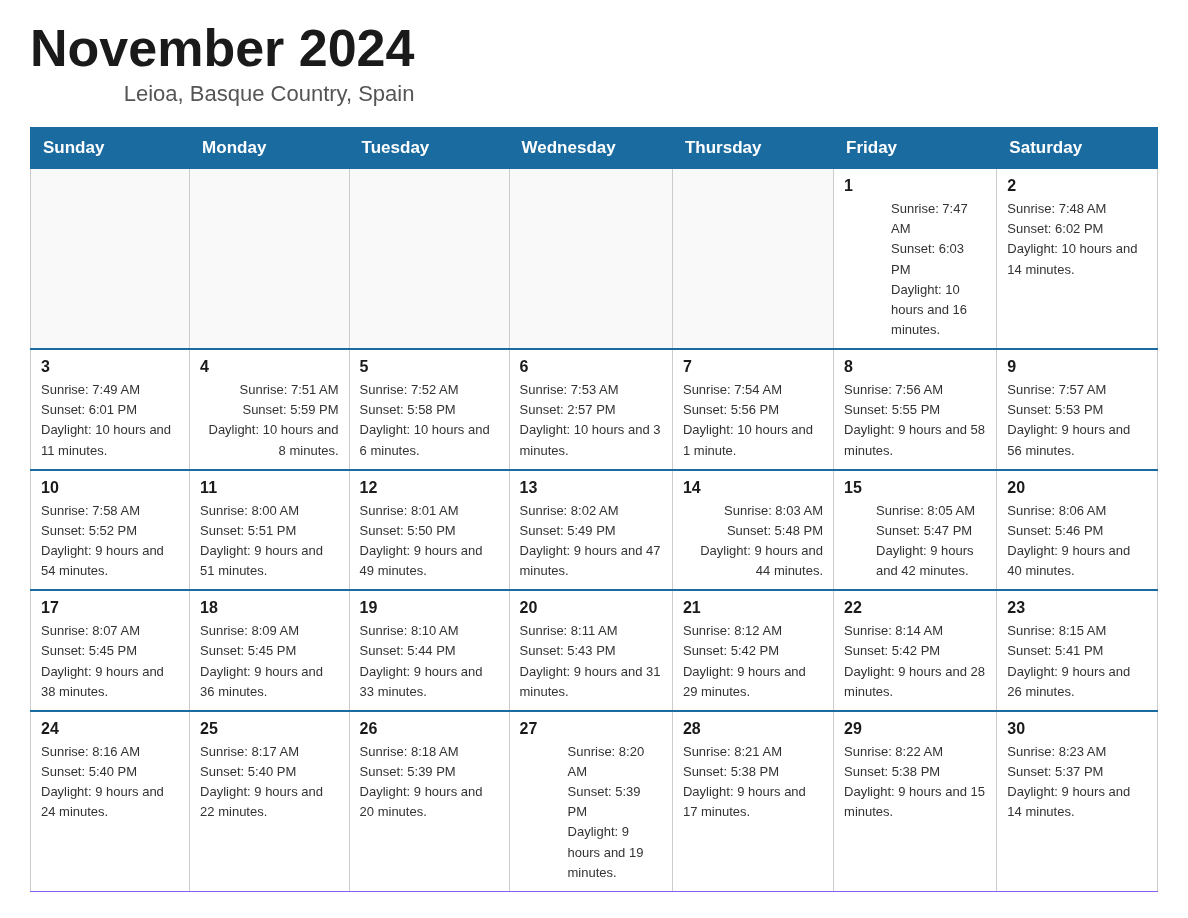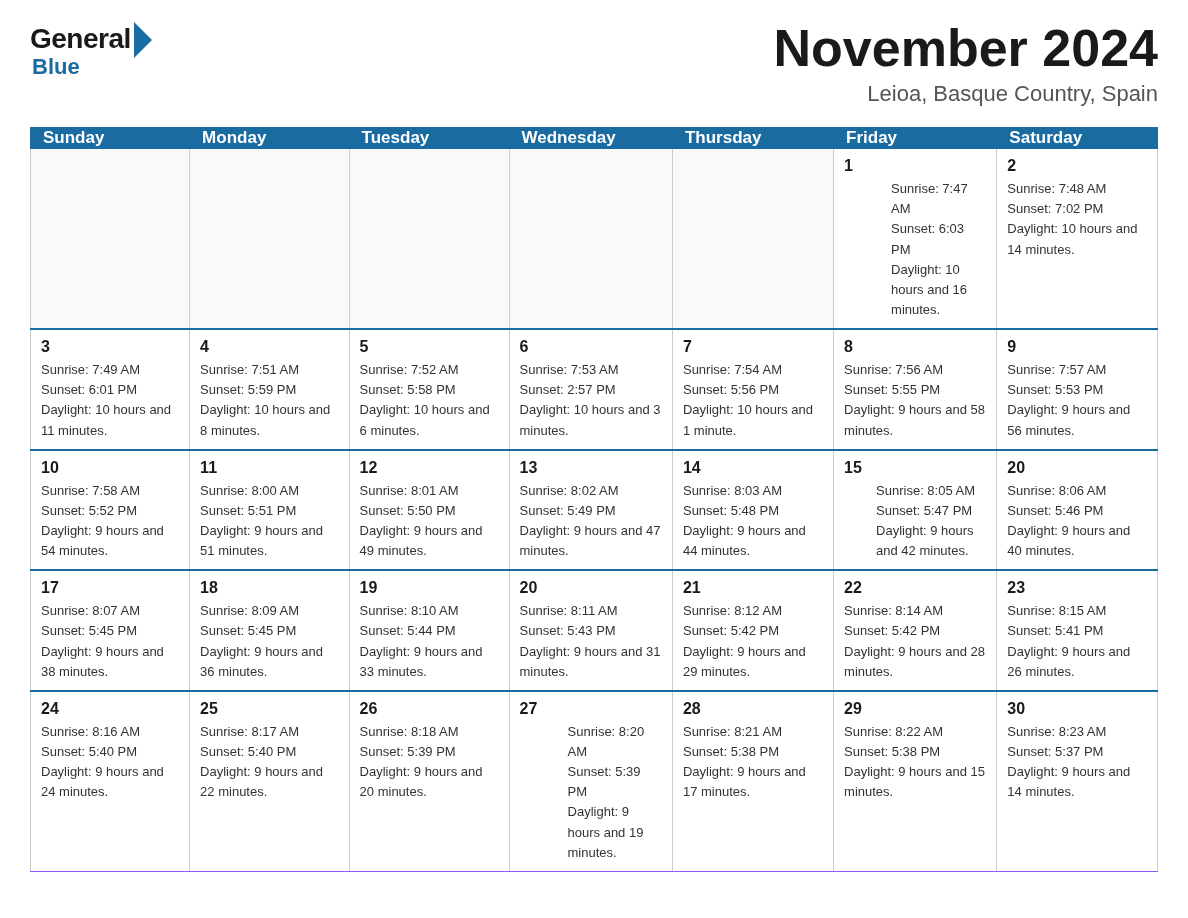--- a/index.html
+++ b/index.html
@@ -71,21 +71,21 @@
     }
     .calendar {
       width: 100%;
       border-collapse: collapse;
     }
     .calendar th {
       background: #1a6ba0;
       color: #fff;
       font-size: 17px;
       font-weight: bold;
-      padding: 0 12px;
+      padding: 10px 12px;
       text-align: left;
       border: 1px solid #1a6ba0;
     }
     .calendar td {
       vertical-align: top;
       border: 1px solid #ccc;
       padding: 8px 10px;
       width: 170px;
       min-height: 110px;
     }
@@ -108,28 +108,20 @@
       background: #f9f9f9;
     }
     .calendar tbody tr:last-child td {
       border-bottom: 1px solid #8b5cf6;
     }
   </style>
 </head>
 <body>
 
 <div class="header">
-  <div class="logo">
-    <div class="logo-top">
-      <span class="logo-general">General</span>
-      <div class="logo-arrow"></div>
-      <span class="logo-blue"> </span>
-    </div>
-    <div class="logo-bottom">Blue</div>
-  </div>
   <div class="title-block">
     <h1>November 2024</h1>
     <h2>Leioa, Basque Country, Spain</h2>
   </div>
 </div>
 
 <table class="calendar">
   <thead>
     <tr>
     <th>Sunday</th>
@@ -150,34 +142,34 @@
         <td class="empty-cell"></td>
         <td>
           <span class="day-num">1</span>
           <div class="day-info" style="white-space: pre-line; margin-left: 47px;">Sunrise: 7:47 AM
 Sunset: 6:03 PM
 Daylight: 10 hours and 16 minutes.</div>
         </td>
         <td>
           <span class="day-num">2</span>
           <div class="day-info" style="white-space: pre-line;">Sunrise: 7:48 AM
-Sunset: 7:02 PM
+Sunset: 6:02 PM
 Daylight: 10 hours and 14 minutes.</div>
         </td>
       </tr>
       <tr>
         <td>
           <span class="day-num">3</span>
           <div class="day-info" style="white-space: pre-line;">Sunrise: 7:49 AM
 Sunset: 6:01 PM
 Daylight: 10 hours and 11 minutes.</div>
         </td>
         <td>
           <span class="day-num">4</span>
-          <div class="day-info" style="white-space: pre-line;">Sunrise: 7:51 AM
+          <div class="day-info" style="white-space: pre-line; text-align: right;">Sunrise: 7:51 AM
 Sunset: 5:59 PM
 Daylight: 10 hours and 8 minutes.</div>
         </td>
         <td>
           <span class="day-num">5</span>
           <div class="day-info" style="white-space: pre-line;">Sunrise: 7:52 AM
 Sunset: 5:58 PM
 Daylight: 10 hours and 6 minutes.</div>
         </td>
         <td>
@@ -225,21 +217,21 @@
 Daylight: 9 hours and 49 minutes.</div>
         </td>
         <td>
           <span class="day-num">13</span>
           <div class="day-info" style="white-space: pre-line;">Sunrise: 8:02 AM
 Sunset: 5:49 PM
 Daylight: 9 hours and 47 minutes.</div>
         </td>
         <td>
           <span class="day-num">14</span>
-          <div class="day-info" style="white-space: pre-line;">Sunrise: 8:03 AM
+          <div class="day-info" style="white-space: pre-line; text-align: right;">Sunrise: 8:03 AM
 Sunset: 5:48 PM
 Daylight: 9 hours and 44 minutes.</div>
         </td>
         <td>
           <span class="day-num">15</span>
           <div class="day-info" style="white-space: pre-line; margin-left: 32px;">Sunrise: 8:05 AM
 Sunset: 5:47 PM
 Daylight: 9 hours and 42 minutes.</div>
         </td>
         <td>

